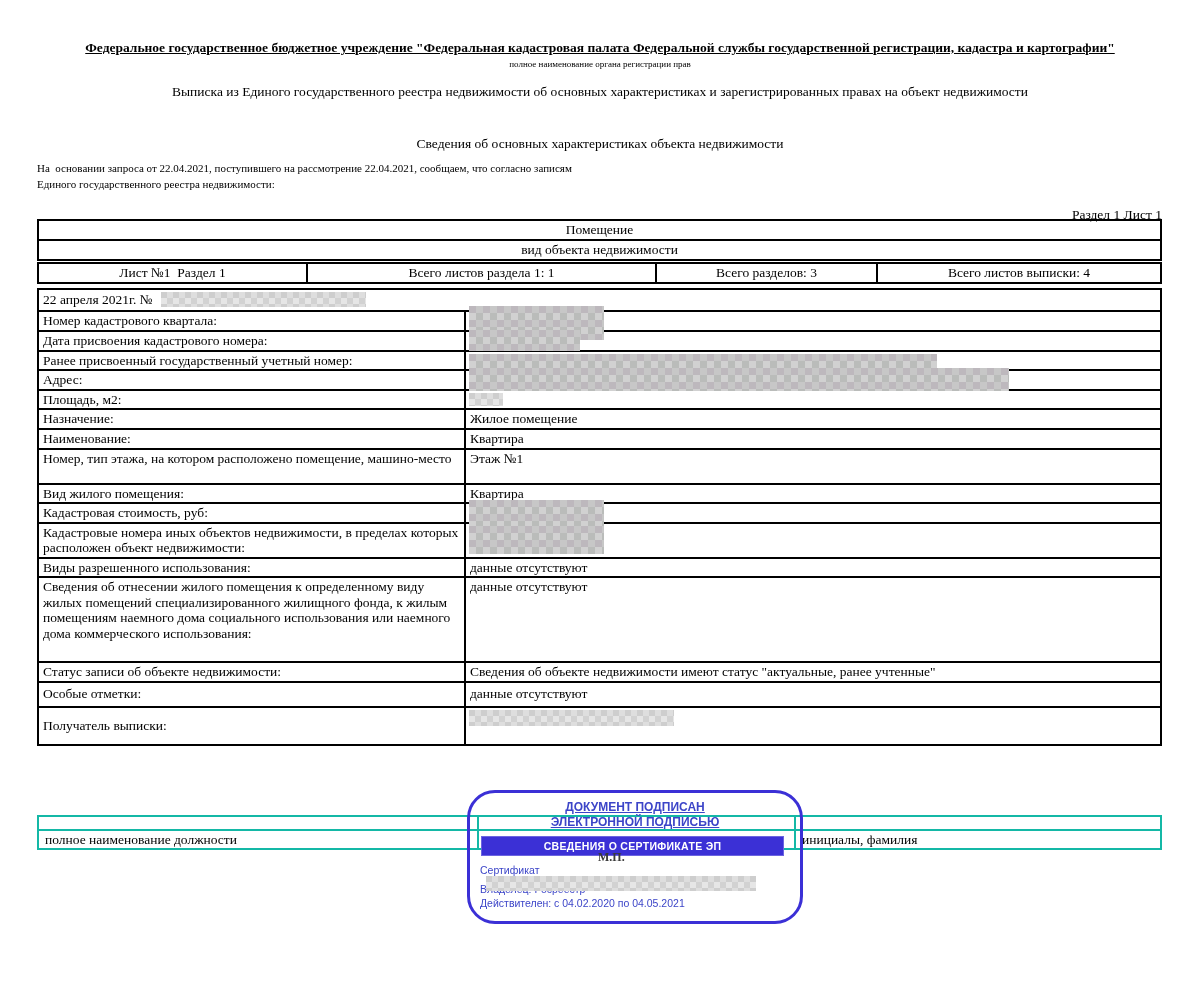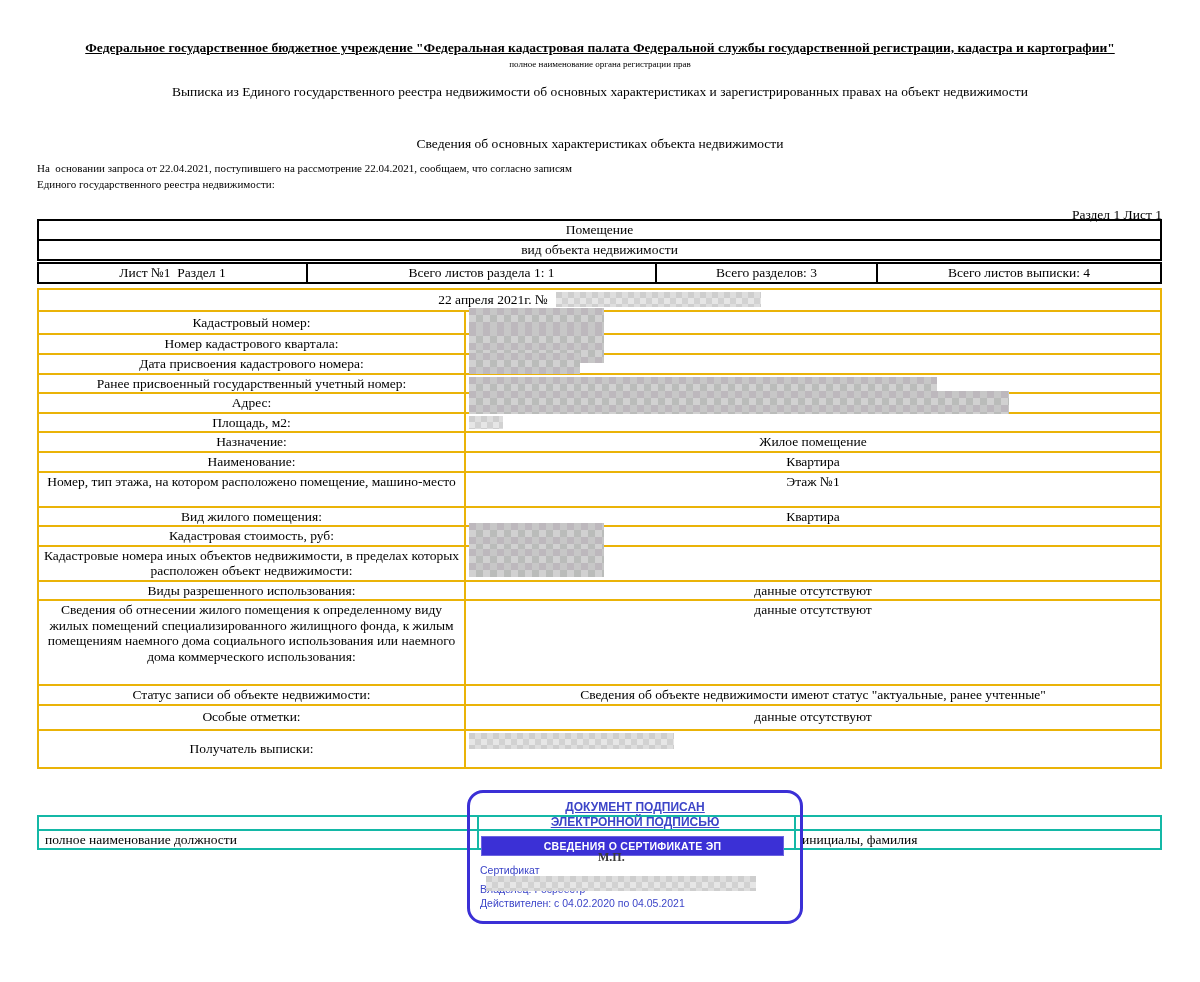--- a/index.html
+++ b/index.html
@@ -21,41 +21,41 @@
   .obj-table{position:absolute;top:219px;left:37px;width:1125px;text-align:center;font-size:13.5px;}
   .obj-table td{border:2px solid #000;height:15px;padding:1px 2px;}
 
   .sheet-table{position:absolute;top:262px;left:37px;width:1125px;text-align:center;font-size:13.5px;}
   .sheet-table td{border:2px solid #000;height:15px;padding:1px 2px;}
   .sheet-table td:nth-child(1){width:263px;}
   .sheet-table td:nth-child(2){width:343px;}
   .sheet-table td:nth-child(3){width:215px;}
 
   .main-table{position:absolute;top:288px;left:37px;width:1125px;font-size:13.5px;line-height:15.5px;}
-  .main-table td{border:2px solid #eab308;padding:1px 4px;vertical-align:middle;text-align:center;}
+  .main-table td{border:2px solid #000000;padding:1px 4px;vertical-align:middle;}
   .main-table td.lbl{width:417px;}
   .main-table td.top{vertical-align:top;}
   .main-table td.val{position:relative;}
 
   .redact{display:inline-block;
     background:conic-gradient(#c7c7c7 25%,#babcba 0 50%,#d1d1d1 0 75%,#bdb8bd 0) 0 0/14px 14px;}
   .redact.light{
     background:conic-gradient(#dedede 25%,#d2d2d2 0 50%,#e6e6e6 0 75%,#cecece 0) 0 0/12px 12px;}
   .redact.abs{position:absolute;left:3px;z-index:2;}
   .redact.inline{vertical-align:-3px;margin-left:8px;}
 
   .sig-table{position:absolute;top:815px;left:37px;width:1125px;font-size:13.5px;z-index:1;}
   .sig-table td{border:2px solid #14b8a6;padding:0 6px;}
   .sig-table .r1 td{height:12px;}
   .sig-table .r2 td{height:17px;}
   .sig-table td:nth-child(1){width:426px;}
   .sig-table td:nth-child(2){width:303px;}
 
   .stamp{position:absolute;left:467px;top:790px;width:330px;height:128px;
-         border:3px solid var(--accent,#3b30d6);border-radius:16px;z-index:2;
+         border:3px solid var(--accent,#3b30d6);border-radius:28px;z-index:2;
          font-family:"Liberation Sans",sans-serif;color:var(--stamp-text,#3c45c8);}
   .stamp .s1,.stamp .s2{position:absolute;left:0;width:100%;text-align:center;
          font-weight:bold;font-size:12px;text-decoration:underline;}
   .stamp .s1{top:7px;}
   .stamp .s2{top:22px;}
   .stamp .sbar{position:absolute;left:11px;top:43px;width:303px;height:20px;
          background:var(--accent,#3b30d6);color:#fff;font-weight:bold;font-size:10.5px;
          text-align:center;line-height:20px;letter-spacing:.3px;
          box-shadow:inset 0 0 0 1px rgba(255,255,255,.25);}
   .stamp .smp{position:absolute;left:128px;top:57px;color:#3a3a3a;font-weight:bold;
@@ -102,26 +102,20 @@
           <td>Всего листов выписки: 4</td>
         </tr>
       </tbody>
   </table>
 
   <table class="main-table">
     <tbody id="main-tbody">
         <tr style="height: 22px;">
           <td colspan="2" class="lbl val"><span>22 апреля 2021г. №</span><span class="redact light inline" style="width: 205px; height: 15px;"></span></td>
         </tr>
-        <tr style="height: 23px;">
-          <td class="lbl">Кадастровый номер:</td>
-          <td class="val">
-            <span class="redact abs" style="width: 135px; height: 36px; top: -4px;"></span>
-          </td>
-        </tr>
         <tr style="height: 20px;">
           <td class="lbl">Номер кадастрового квартала:</td>
           <td class="val">
             <span class="redact abs" style="width: 135px; height: 34px; top: -6px;"></span>
           </td>
         </tr>
         <tr style="height: 19px;">
           <td class="lbl">Дата присвоения кадастрового номера:</td>
           <td class="val">
             <span class="redact abs" style="width: 111px; height: 21px; top: -2px;"></span>

